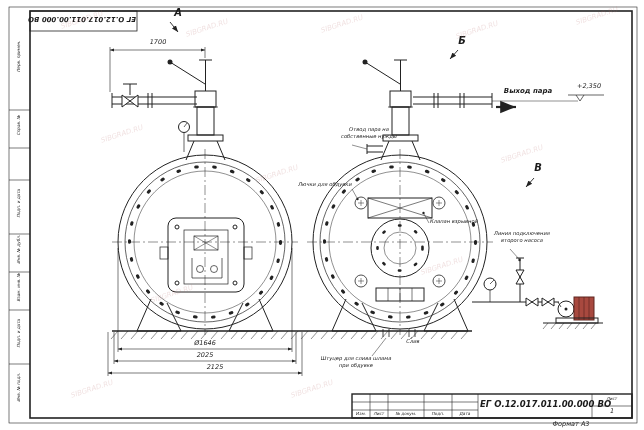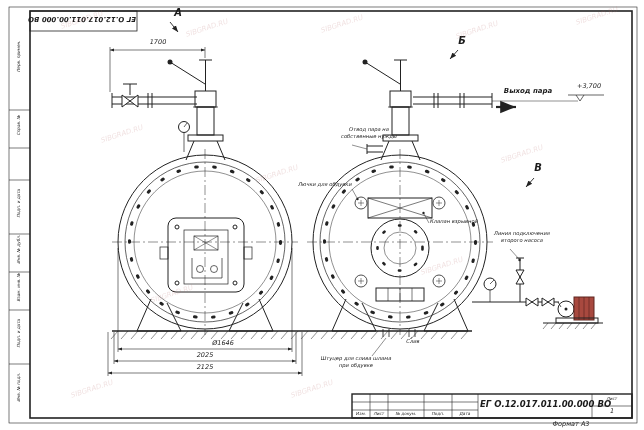--- a/index.html
+++ b/index.html
@@ -200,26 +200,26 @@
 <div class="t s4 c r90" style="left:-11px;top:247px;width:60px;">Инв. № дубл.</div>
 <div class="t s4 c r90" style="left:-11px;top:285px;width:60px;">Взам. инв. №</div>
 <div class="t s4 c r90" style="left:-11px;top:331px;width:60px;">Подп. и дата</div>
 <div class="t s4 c r90" style="left:-11px;top:385px;width:60px;">Инв. № подл.</div>
 
 <div class="t s10 c" style="left:168px;top:8px;width:20px;">А</div>
 <div class="t s10 c" style="left:452px;top:36px;width:20px;">Б</div>
 <div class="t s10 c" style="left:528px;top:163px;width:20px;">В</div>
 
 <div class="t s6 c" style="left:127px;top:39px;width:62px;">1700</div>
-<div class="t s6 c" style="left:188px;top:340px;width:70px;">Ø1646</div>
+<div class="t s6 c" style="left:170px;top:340px;width:70px;">Ø1646</div>
 <div class="t s6 c" style="left:170px;top:352px;width:70px;">2025</div>
-<div class="t s6 c" style="left:170px;top:364px;width:70px;">2125</div>
+<div class="t s6 c" style="left:180px;top:364px;width:70px;">2125</div>
 
 <div class="t s7 c bold" style="left:488px;top:88px;width:80px;text-align:center;">Выход пара</div>
-<div class="t s6 c" style="left:566px;top:83px;width:46px;">+3,700</div>
+<div class="t s6 c" style="left:566px;top:83px;width:46px;">+2,350</div>
 <div class="t s5 c" style="left:330px;top:127px;width:78px;">Отвод пара на</div>
 <div class="t s5 c" style="left:330px;top:134px;width:78px;">собственные нужды</div>
 <div class="t s5 c" style="left:290px;top:182px;width:70px;">Лючки для обдувки</div>
 <div class="t s5" style="left:430px;top:219px;">Клапан взрывной</div>
 <div class="t s5 c" style="left:484px;top:231px;width:76px;">Линия подключения</div>
 <div class="t s5 c" style="left:484px;top:238px;width:76px;">второго насоса</div>
 <div class="t s5 c" style="left:398px;top:339px;width:30px;">Слив</div>
 <div class="t s5 c" style="left:306px;top:356px;width:100px;">Штуцер для слива шлама</div>
 <div class="t s5 c" style="left:306px;top:363px;width:100px;">при обдувке</div>
 

